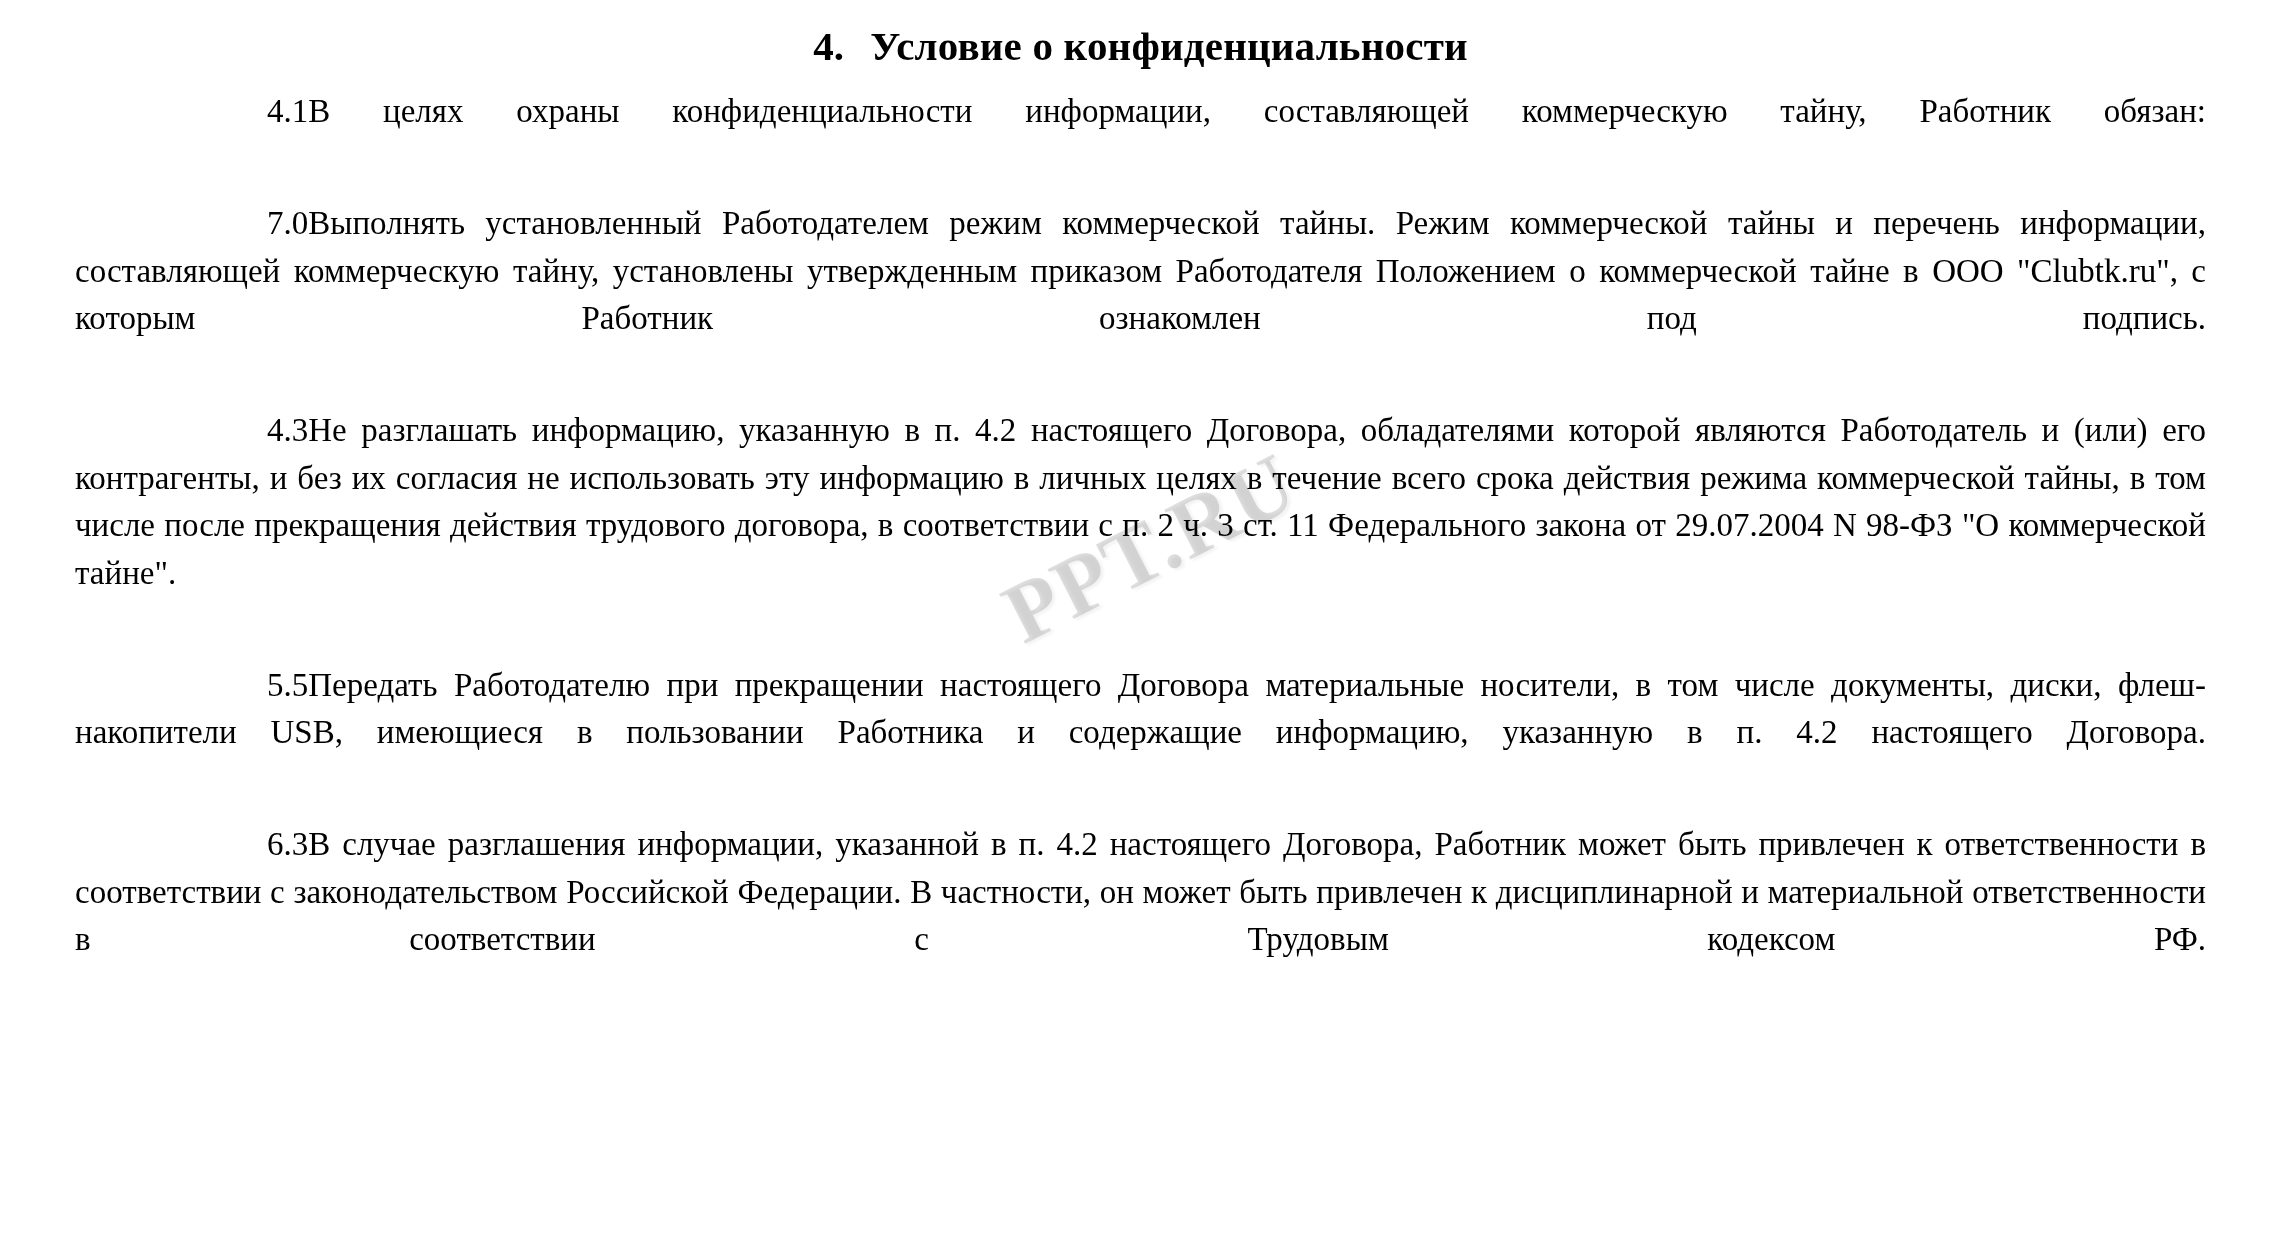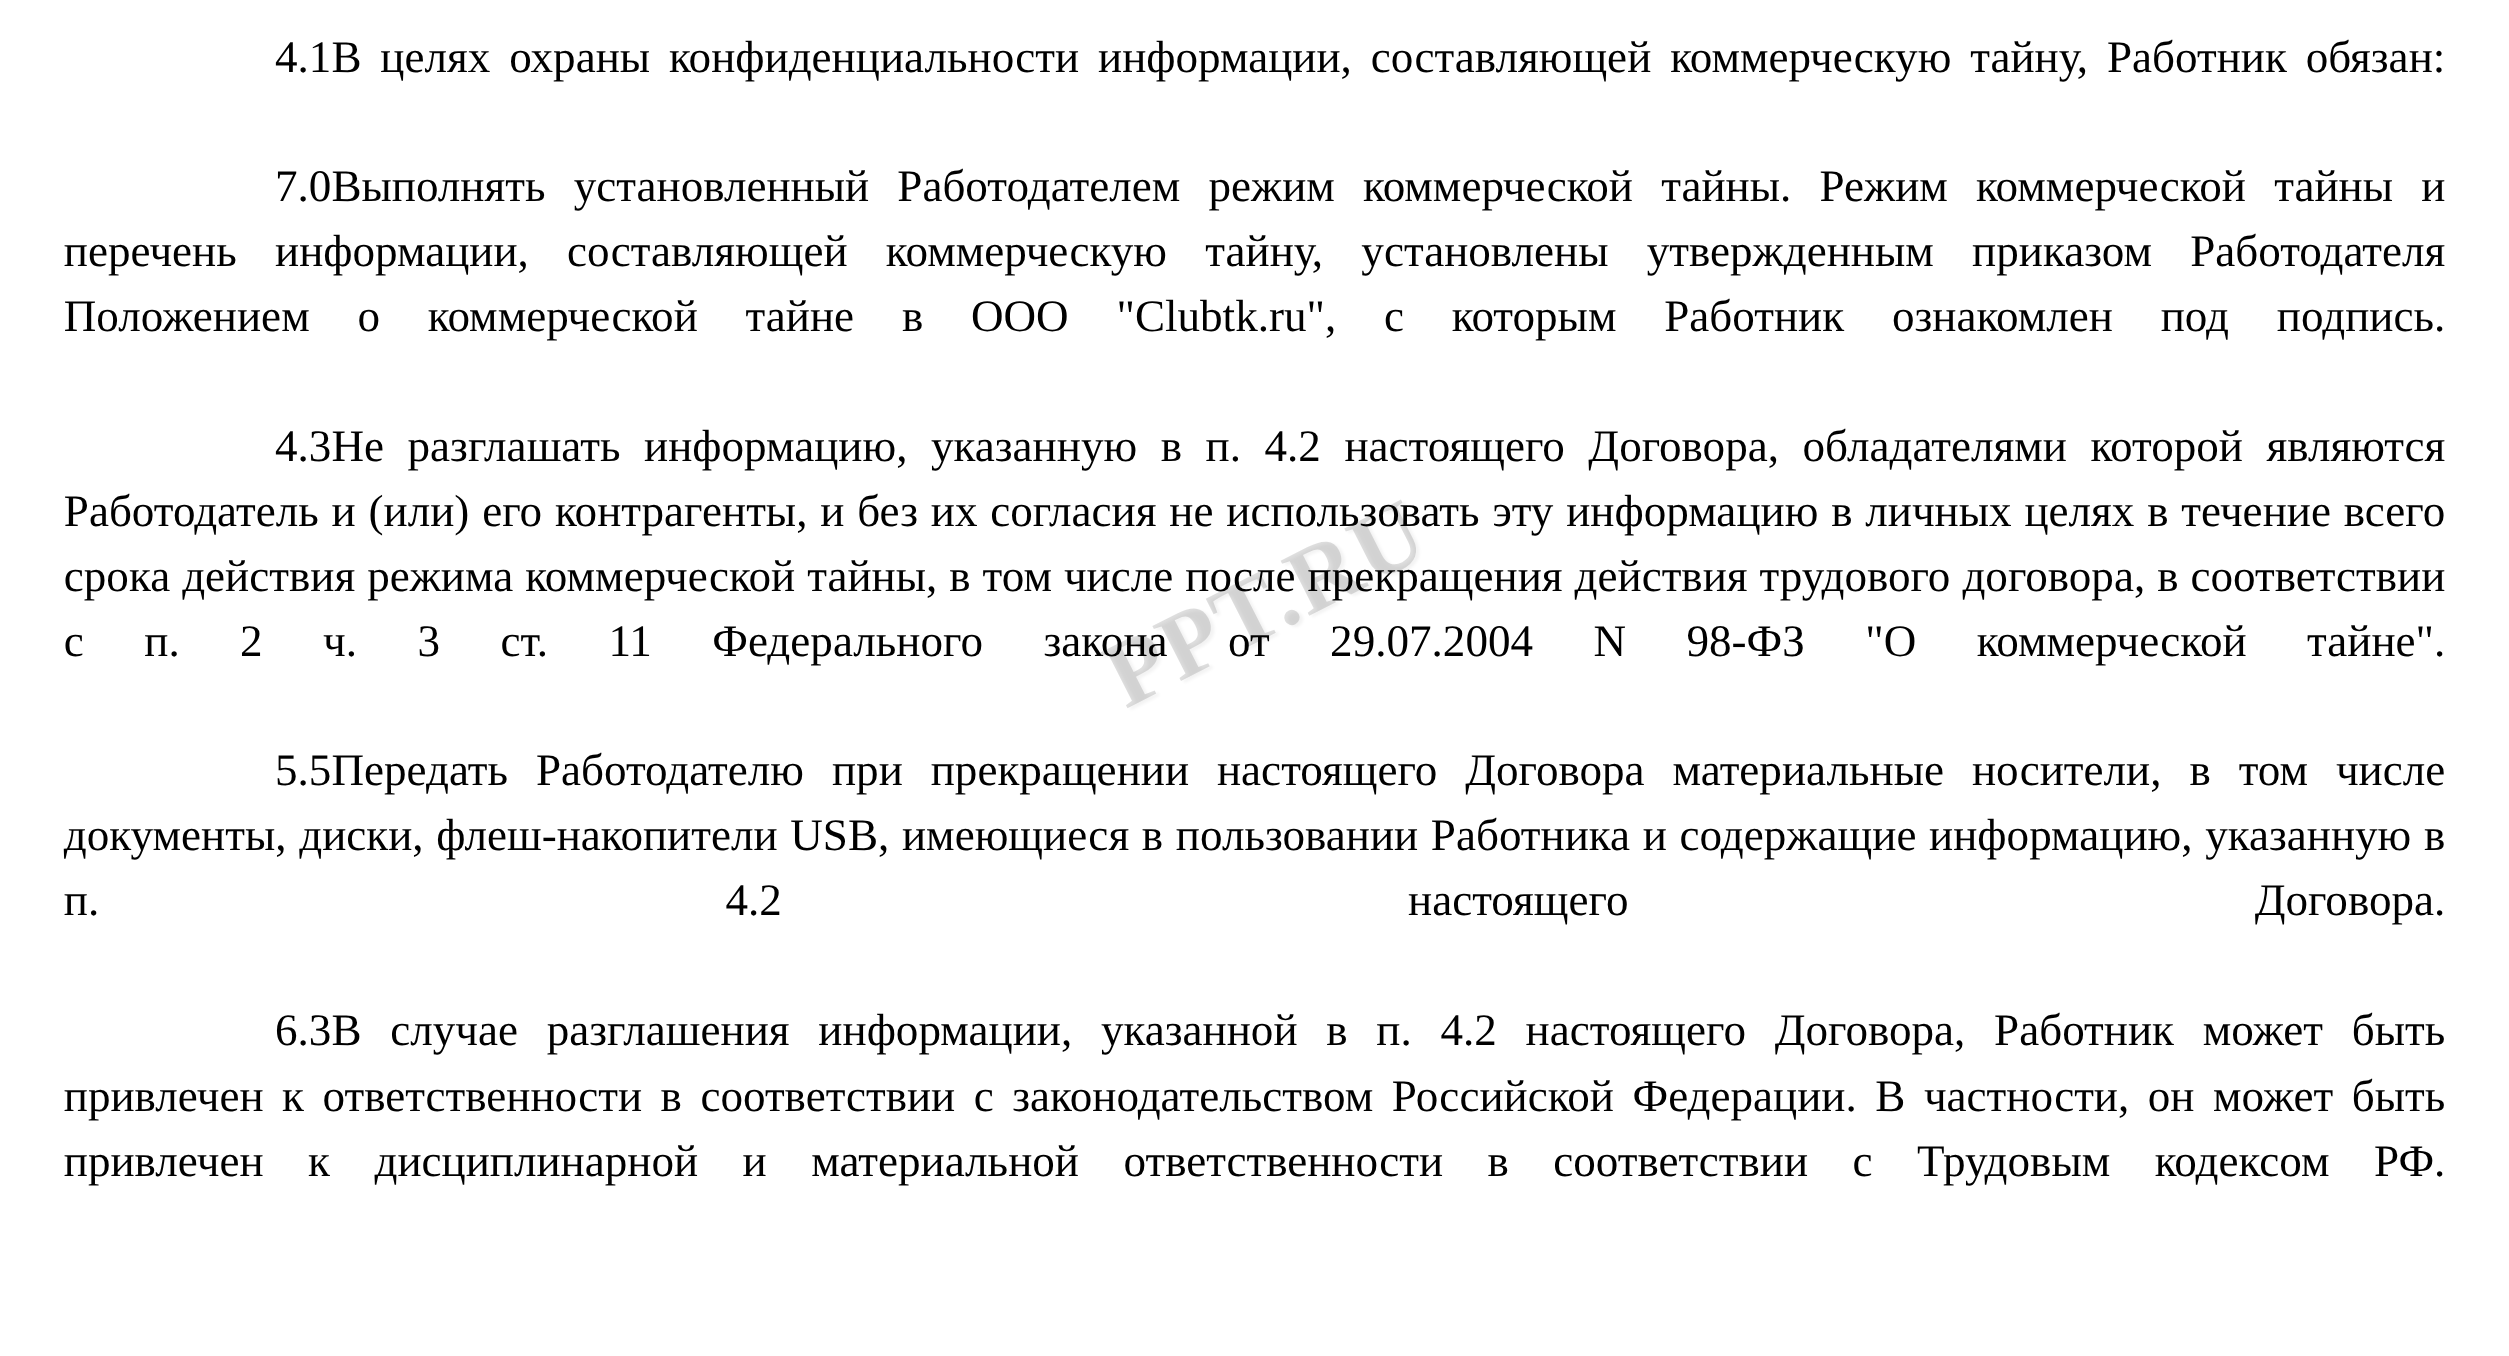--- a/index.html
+++ b/index.html
@@ -64,25 +64,25 @@
     font-size: 41px;
     line-height: 1.20;
     margin: 0 0 10px 0;
     letter-spacing: 0.2px;
   }
   .doc-title .title-num {
     margin-right: 26px;
   }
 
   .clause {
-    font-size: 41px;
+    font-size: 33px;
     line-height: 1.44;
     text-align: justify;
     text-justify: inter-word;
-    margin: 0;
+    margin: 17px;
     text-indent: 96px;
     hyphens: none;
   }
   .clause .clause-num {
     display: inline-block;
     min-width: 108px;
   }
 
   
   .clause::after {
@@ -95,20 +95,23 @@
 <body>
 
 <div id="document-page">
 
   <div id="watermark">
     <span class="wm-text">PPT.RU</span>
   </div>
 
   <div id="doc-body">
 
+    <h1 class="doc-title">
+      <span class="title-num">4.</span><span>Условие о конфиденциальности</span>
+    </h1>
 
     <p class="clause">
       <span class="clause-num">4.1</span><span>В целях охраны конфиденциальности информации, составляющей коммерческую тайну, Работник обязан:</span>
     </p>
 
     <p class="clause">
       <span class="clause-num">7.0</span><span>Выполнять установленный Работодателем режим коммерческой тайны. Режим коммерческой тайны и перечень информации, составляющей коммерческую тайну, установлены утвержденным приказом Работодателя Положением о коммерческой тайне в ООО "Clubtk.ru", с которым Работник ознакомлен под подпись.</span>
     </p>
 
     <p class="clause">

